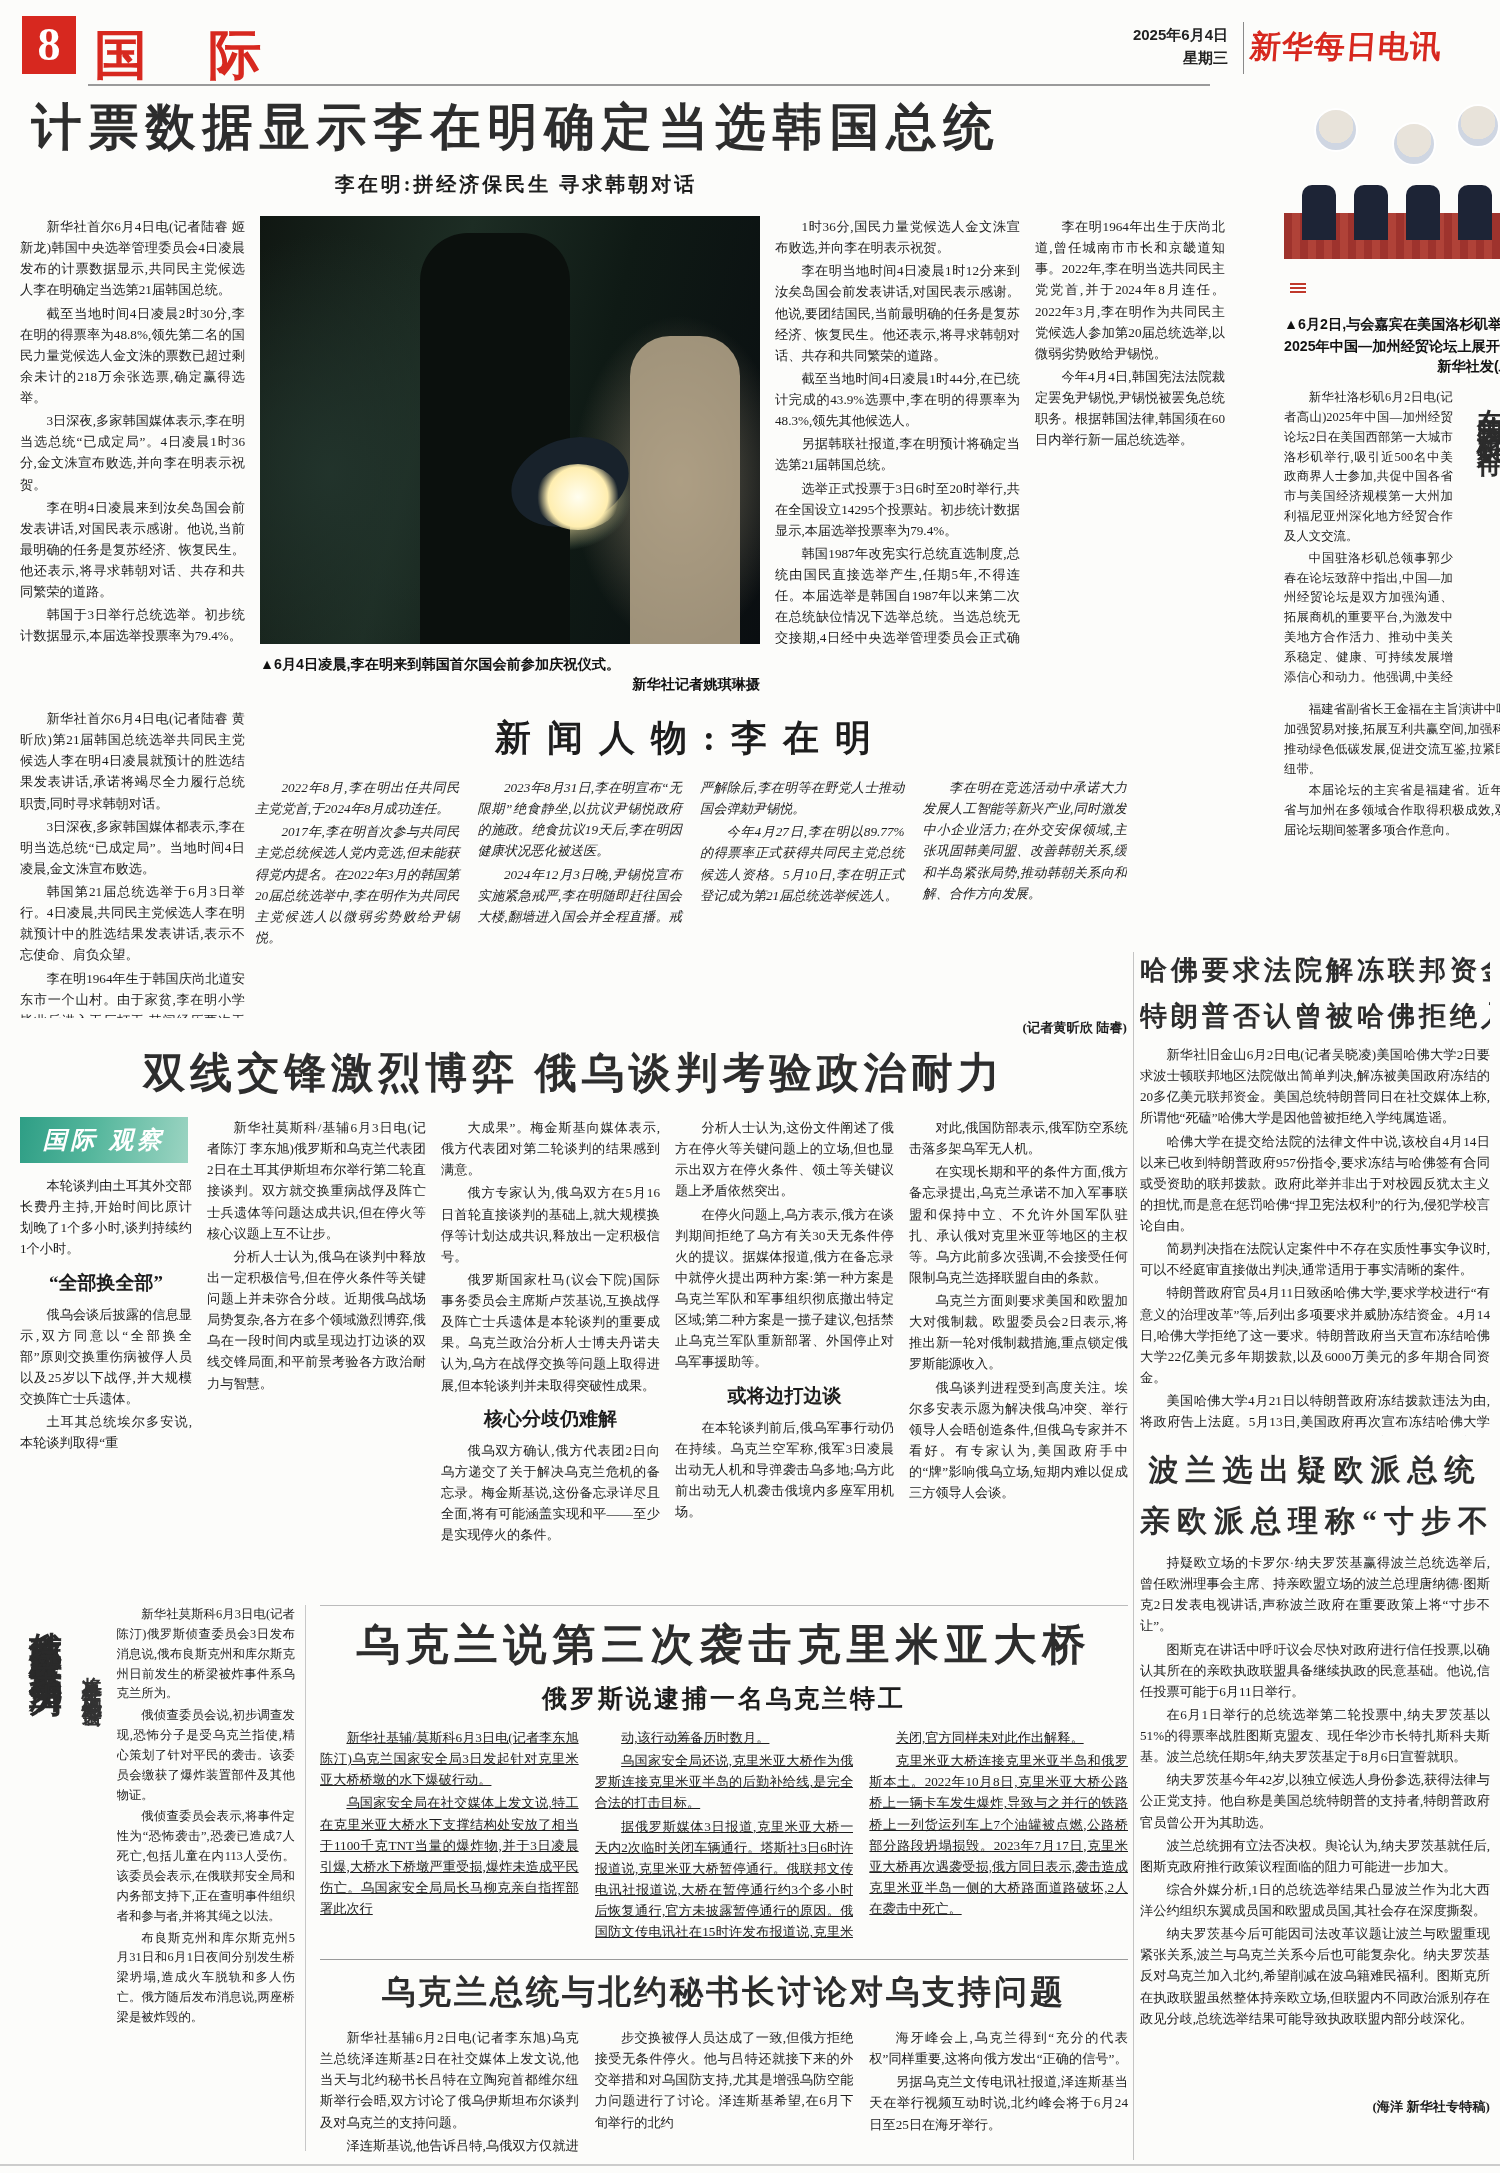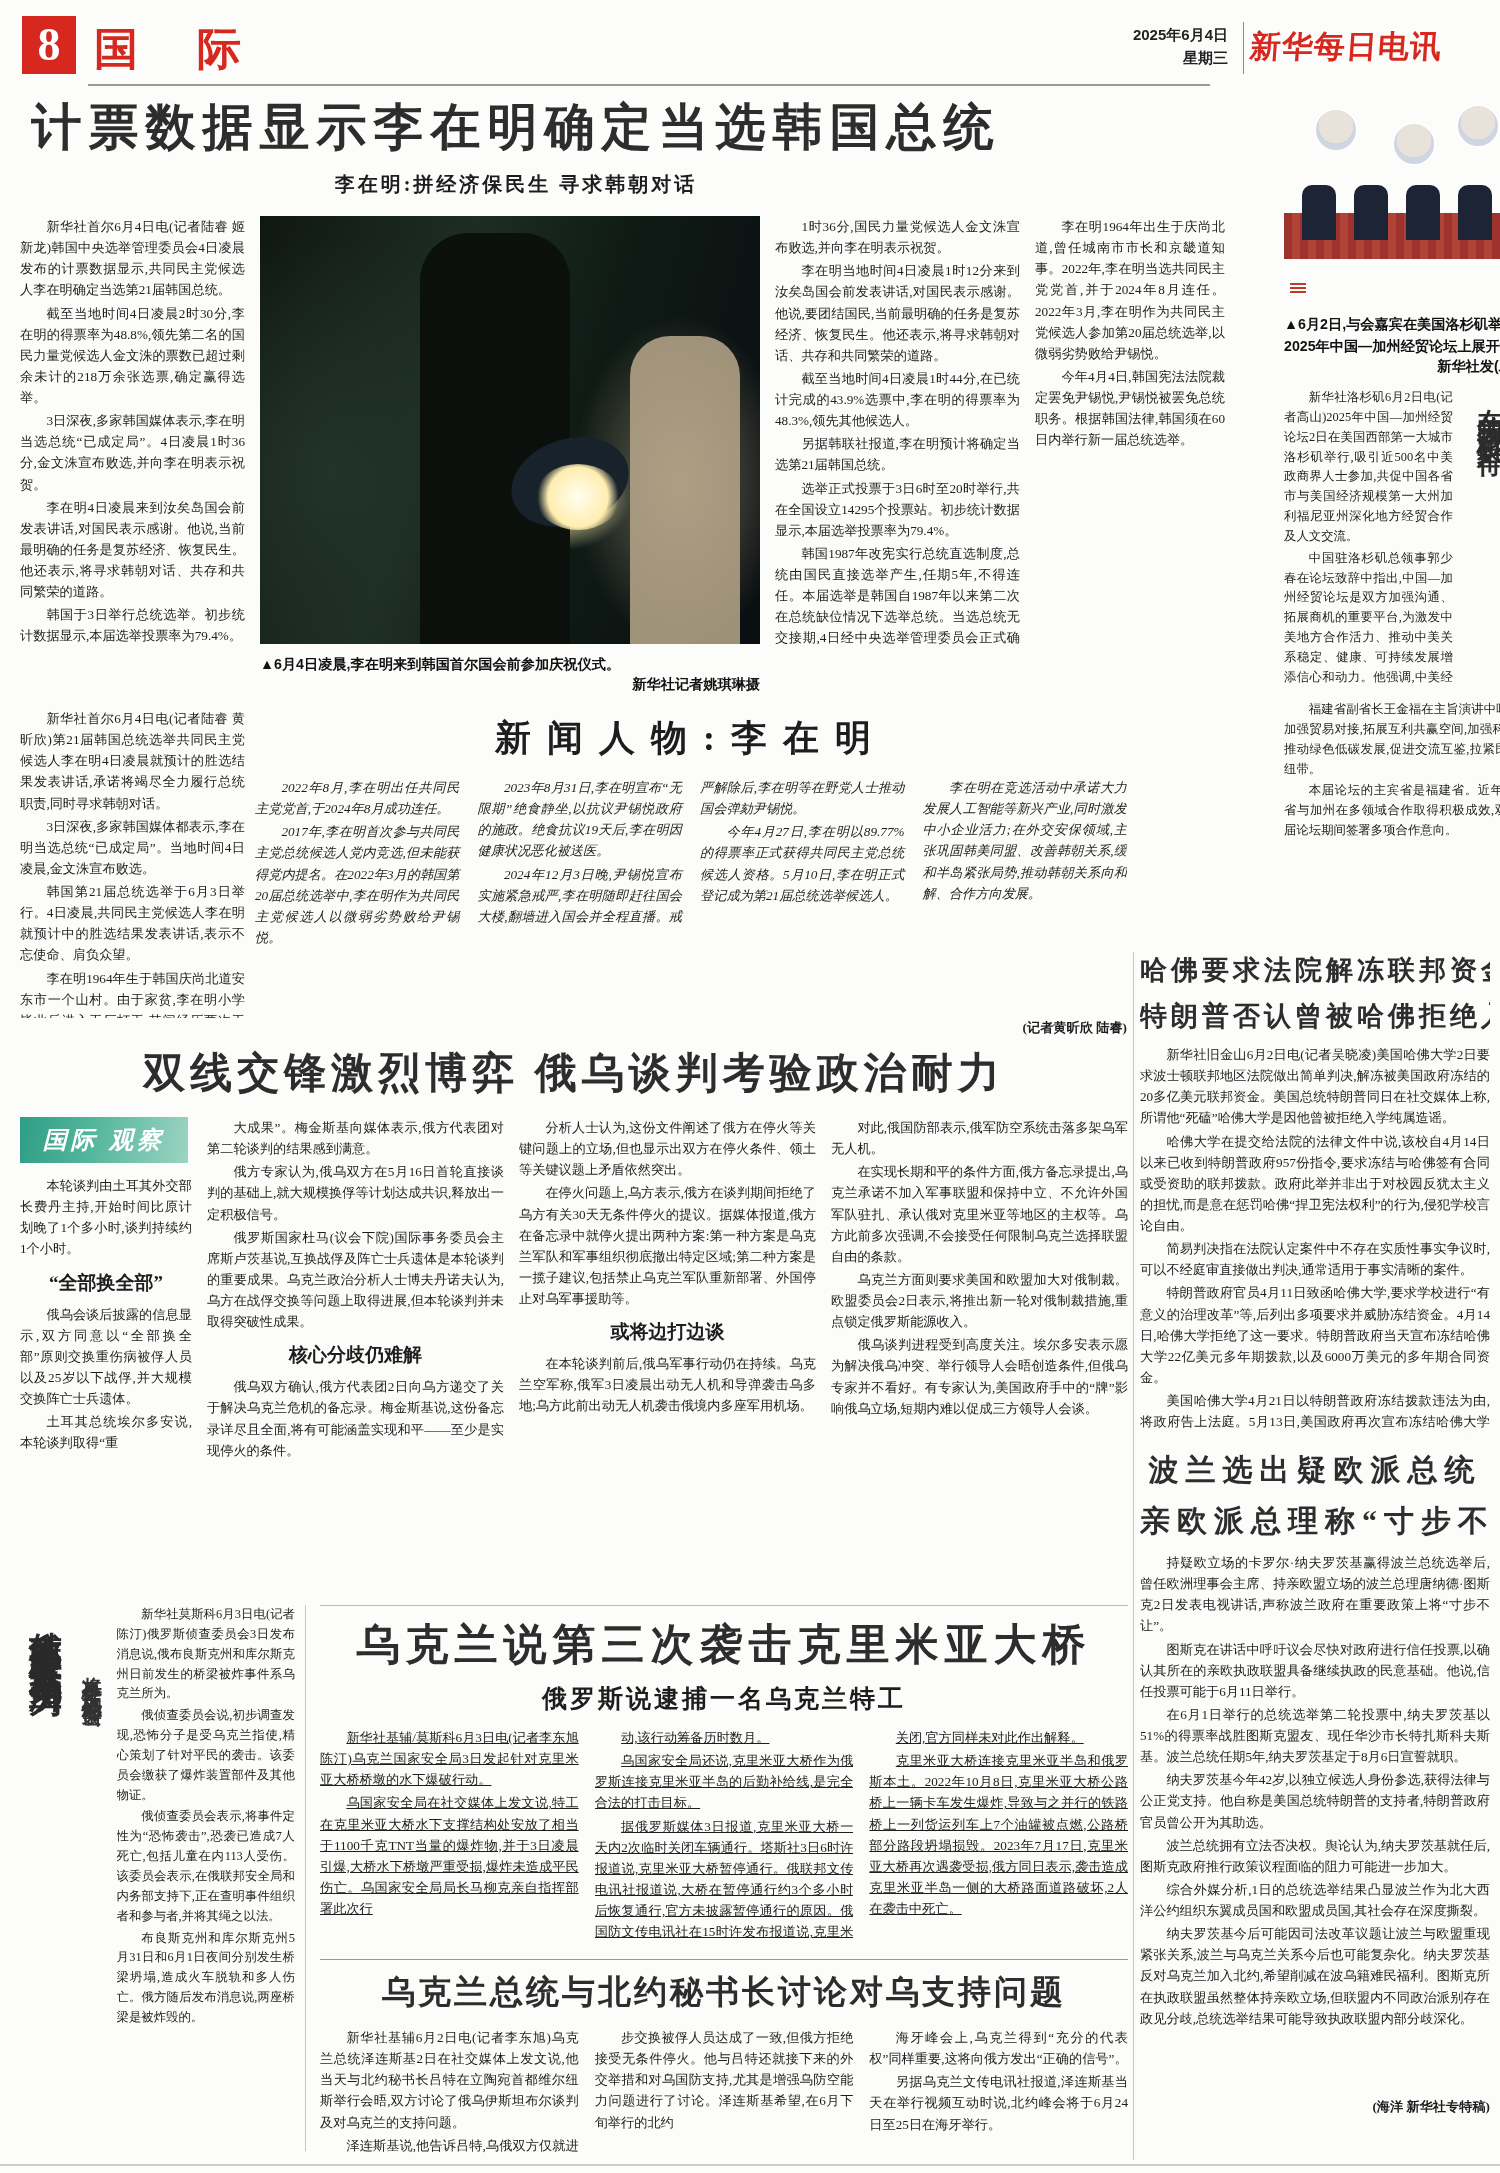--- a/index.html
+++ b/index.html
@@ -1,21 +1,21 @@
 <!DOCTYPE html>
 <html><head>
 <meta charset="utf-8">
 <style>
   html,body{margin:0;padding:0;background:#dedede;}
   .page{position:relative;width:1500px;height:2173px;background:#fcfcfa;margin:0 auto;
         font-family:"Liberation Serif","DejaVu Serif",serif;color:#1d1d1d;overflow:hidden;}
   
   .pagenum{position:absolute;left:22px;top:16px;width:54px;height:58px;background:#d7281f;color:#fff;
            font-size:46px;font-weight:bold;text-align:center;line-height:58px;}
-  .section-title{position:absolute;left:94px;top:20px;font-size:44px;color:#d7281f;font-weight:700;letter-spacing:24px;}
+  .section-title{position:absolute;left:94px;top:20px;font-size:53px;color:#d7281f;font-weight:700;letter-spacing:24px;}
   .hdr-rule{position:absolute;left:88px;top:84px;width:1122px;height:2px;background:#9a9a9a;}
   .date-block{position:absolute;right:272px;top:24px;text-align:right;font-family:"Liberation Sans",sans-serif;
               font-weight:bold;font-size:15px;line-height:1.5;color:#222;}
   .date-divider{position:absolute;right:256px;top:22px;width:1px;height:52px;background:#8a8a8a;}
   .masthead{position:absolute;right:18px;top:26px;width:232px;color:#d7281f;font-weight:900;
             font-size:31px;letter-spacing:1px;transform:skewX(-4deg);white-space:nowrap;}
   
   .zone{position:absolute;overflow:hidden;}
   #zone-top-main{left:20px;top:92px;width:1205px;height:948px;}
   #zone-forum{left:1284px;top:92px;width:262px;height:852px;}
@@ -241,20 +241,24 @@
         <div>
             <p class="para">本轮谈判由土耳其外交部长费丹主持,开始时间比原计划晚了1个多小时,谈判持续约1个小时。</p>
           </div>
         <h4 class="inhead">“全部换全部”</h4>
         <div>
             <p class="para">俄乌会谈后披露的信息显示,双方同意以“全部换全部”原则交换重伤病被俘人员以及25岁以下战俘,并大规模交换阵亡士兵遗体。</p>
             <p class="para">土耳其总统埃尔多安说,本轮谈判取得“重</p>
           </div>
       </div>
       <div class="talks-col bodycol">
+          <p class="para">新华社莫斯科/基辅6月3日电(记者陈汀 李东旭)俄罗斯和乌克兰代表团2日在土耳其伊斯坦布尔举行第二轮直接谈判。双方就交换重病战俘及阵亡士兵遗体等问题达成共识,但在停火等核心议题上互不让步。</p>
+          <p class="para">分析人士认为,俄乌在谈判中释放出一定积极信号,但在停火条件等关键问题上并未弥合分歧。近期俄乌战场局势复杂,各方在多个领域激烈博弈,俄乌在一段时间内或呈现边打边谈的双线交锋局面,和平前景考验各方政治耐力与智慧。</p>
+        </div>
+      <div class="talks-col bodycol">
         <div>
             <p class="para">大成果”。梅金斯基向媒体表示,俄方代表团对第二轮谈判的结果感到满意。</p>
             <p class="para">俄方专家认为,俄乌双方在5月16日首轮直接谈判的基础上,就大规模换俘等计划达成共识,释放出一定积极信号。</p>
             <p class="para">俄罗斯国家杜马(议会下院)国际事务委员会主席斯卢茨基说,互换战俘及阵亡士兵遗体是本轮谈判的重要成果。乌克兰政治分析人士博夫丹诺夫认为,乌方在战俘交换等问题上取得进展,但本轮谈判并未取得突破性成果。</p>
           </div>
         <h4 class="inhead">核心分歧仍难解</h4>
         <div>
             <p class="para">俄乌双方确认,俄方代表团2日向乌方递交了关于解决乌克兰危机的备忘录。梅金斯基说,这份备忘录详尽且全面,将有可能涵盖实现和平——至少是实现停火的条件。</p>
           </div>
       </div>

